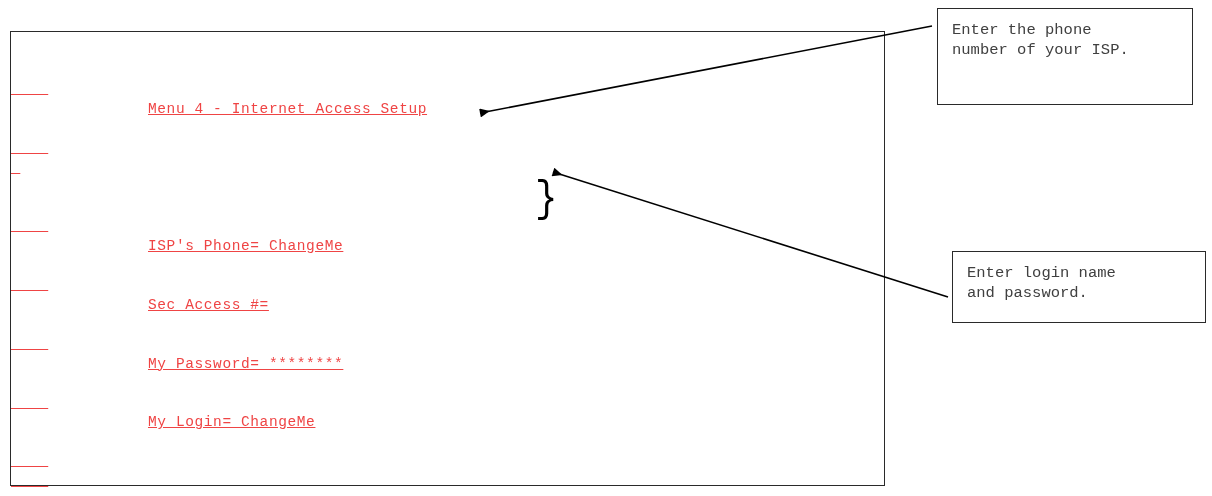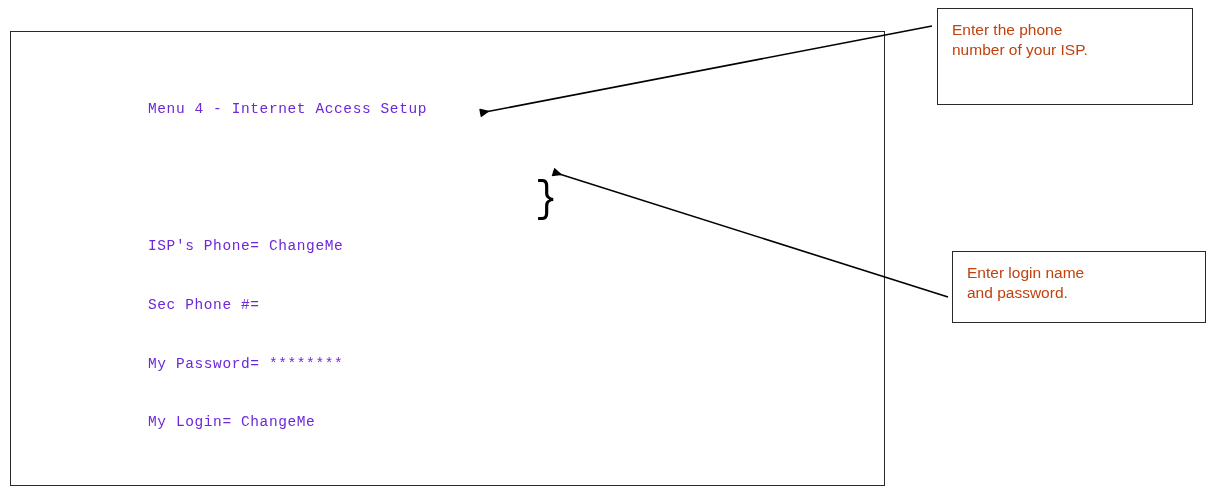--- a/index.html
+++ b/index.html
@@ -33,47 +33,48 @@
   #terminal-screen {
     position: absolute;
     left: 0;
     top: 0;
     width: 100%;
     height: 100%;
     font-family: "Liberation Mono", "DejaVu Sans Mono", monospace;
     font-size: 14.5px;
     line-height: 19.6px;
     letter-spacing: 0.6px;
-    color: #6d28d9;
+    color: #ef4444;
     white-space: pre;
     box-sizing: border-box;
     padding: 9px 0 0 0;
+    text-decoration: underline;
   }
 
   .term-line {
     display: block;
     white-space: pre;
     height: 19.6px;
   }
   .term-line.blank { color: transparent; }
 
   
   .term-indent { padding-left: 137px; }
 
   
   .callout {
     position: absolute;
     border: 1.8px solid #2a2a2a;
     background: #ffffff;
     box-sizing: border-box;
     z-index: 4;
-    font-family: Liberation Sans, sans-serif;
+    font-family: Liberation Mono, monospace;
     font-size: 15.5px;
     line-height: 20px;
-    color: #c2410c;
+    color: #404040;
   }
   .callout .callout-text {
     display: block;
     padding: 11px 0 0 14px;
     white-space: pre-line;
   }
 
   #callout-phone {
     left: 937px;
     top: 8px;
@@ -115,21 +116,21 @@
 </head>
 <body>
 
 <div id="terminal-window">
   <div id="terminal-screen">
 
     <span class="term-line term-indent">Menu 4 - Internet Access Setup</span>
     <span class="term-line blank"> </span>
 
     <span class="term-line term-indent">ISP's Phone= ChangeMe</span>
-    <span class="term-line term-indent">Sec Phone #=</span>
+    <span class="term-line term-indent">Sec Access #=</span>
     <span class="term-line term-indent">My Password= ********</span>
     <span class="term-line term-indent">My Login= ChangeMe</span>
     
     
     
     
     
     
     
     

